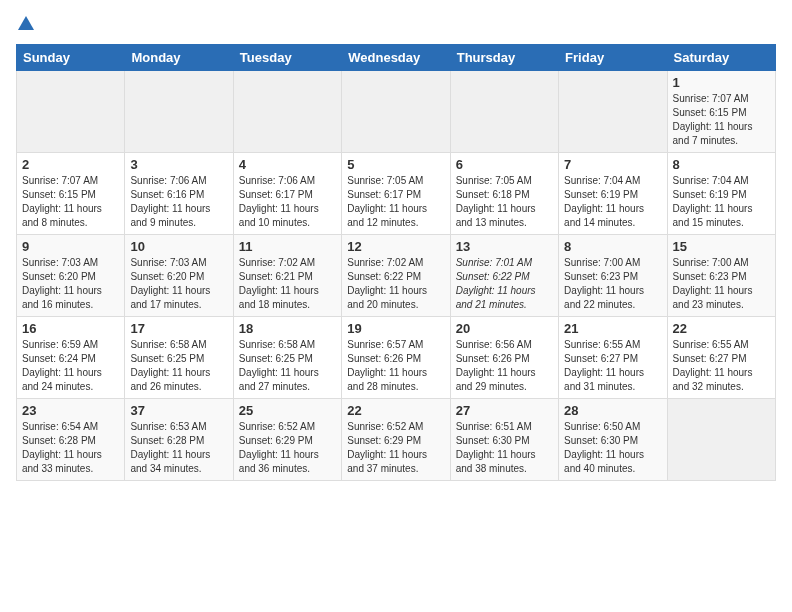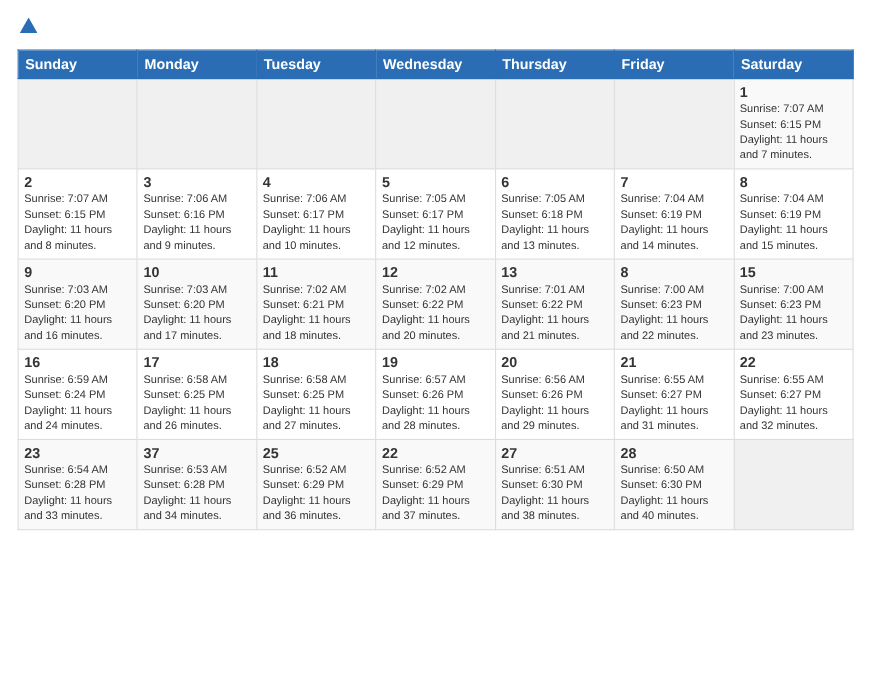--- a/index.html
+++ b/index.html
@@ -208,21 +208,21 @@
         </td>
         <td>
           <span class="day-num">12</span>
           <div class="day-info" style="white-space: pre-line;">Sunrise: 7:02 AM
 Sunset: 6:22 PM
 Daylight: 11 hours
 and 20 minutes.</div>
         </td>
         <td>
           <span class="day-num">13</span>
-          <div class="day-info" style="white-space: pre-line;">Sunrise: 7:01 AM
+          <div class="day-info" style="white-space: pre-line; font-style: italic;">Sunrise: 7:01 AM
 Sunset: 6:22 PM
 Daylight: 11 hours
 and 21 minutes.</div>
         </td>
         <td>
           <span class="day-num">8</span>
           <div class="day-info" style="white-space: pre-line;">Sunrise: 7:00 AM
 Sunset: 6:23 PM
 Daylight: 11 hours
 and 22 minutes.</div>

